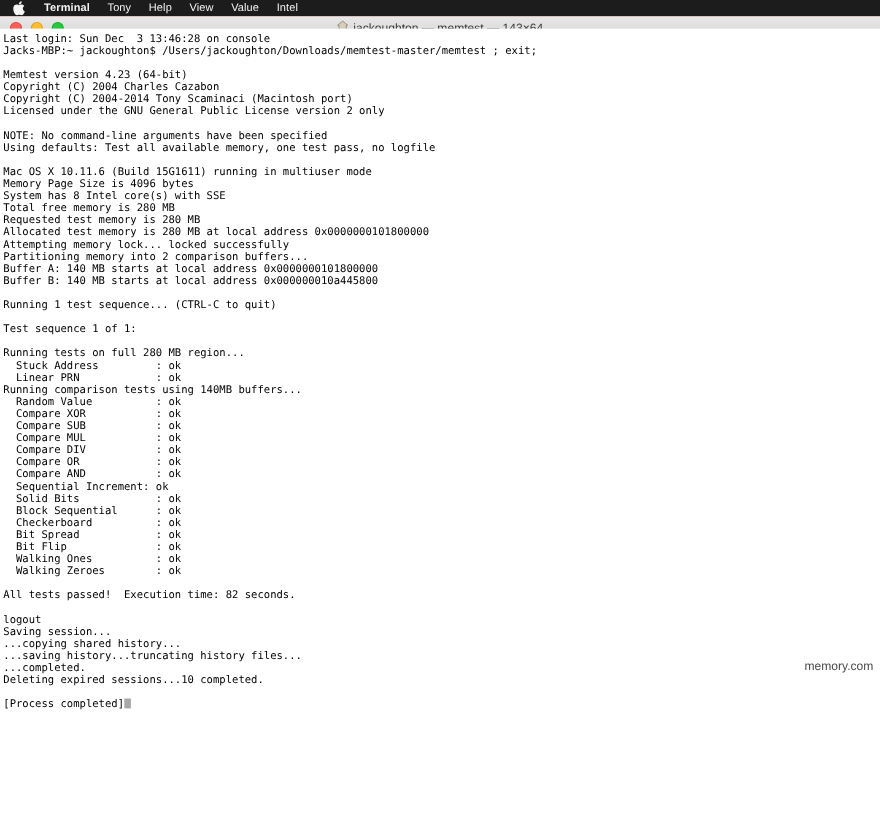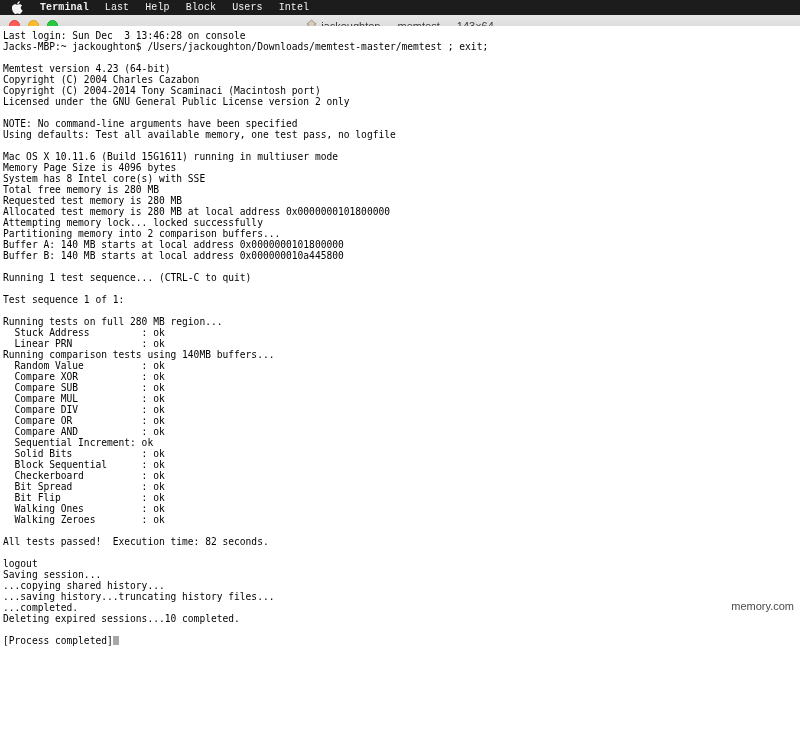--- a/index.html
+++ b/index.html
@@ -12,21 +12,20 @@
 
   
   #menubar{
     height:15px; width:800px;
     background:#1c1c1c;
     display:flex; align-items:center;
     padding-left:8px;
     color:#f2f2f2;
     font-size:10px;
     letter-spacing:.1px;
-    font-family:Liberation Mono, monospace;
   }
   .menu-item{ padding:0 8px; line-height:15px; white-space:nowrap; }
   .menu-item.bold{ font-weight:bold; }
   #apple-logo{ padding:0 9px 0 4px; display:flex; align-items:center; }
   #apple-logo svg{ display:block; }
 
   
   #window{
     position:absolute; top:15px; left:0;
     width:800px; height:601px;
@@ -97,24 +96,24 @@
 <body>
 
 <div id="menubar">
   <span id="apple-logo">
     <svg width="11" height="13" viewBox="0 0 14 17" aria-hidden="true">
       <path fill="#f5f5f5" d="M11.2 9.0c0-2.1 1.7-3.1 1.8-3.2-1-1.4-2.5-1.6-3.1-1.7-1.3-.13-2.6.78-3.2.78-.66 0-1.7-.76-2.8-.74-1.4.02-2.8.84-3.5 2.1-1.5 2.6-.38 6.5 1.1 8.6.72 1.0 1.6 2.2 2.7 2.1 1.1-.04 1.5-.70 2.8-.70 1.3 0 1.7.70 2.8.68 1.2-.02 1.9-1.1 2.6-2.1.83-1.2 1.2-2.3 1.2-2.4-.03-.01-2.3-.88-2.3-3.5z"></path>
       <path fill="#f5f5f5" d="M9.1 2.9C9.7 2.2 10.1 1.2 10.0 .2c-.86.04-1.9.57-2.5 1.3-.56.63-1.1 1.6-.92 2.6.96.07 1.9-.49 2.5-1.2z"></path>
     </svg>
   </span>
   <span class="menu-item bold">Terminal</span>
-  <span class="menu-item">Last</span>
+  <span class="menu-item">Tony</span>
   <span class="menu-item">Help</span>
-  <span class="menu-item">Block</span>
-  <span class="menu-item">Users</span>
+  <span class="menu-item">View</span>
+  <span class="menu-item">Value</span>
   <span class="menu-item">Intel</span>
 </div>
 
 <div id="window">
 
   <div id="titlebar">
     <div id="traffic-lights">
       <span class="light" id="close-button"></span>
       <span class="light" id="minimize-button"></span>
       <span class="light" id="zoom-button"></span>

